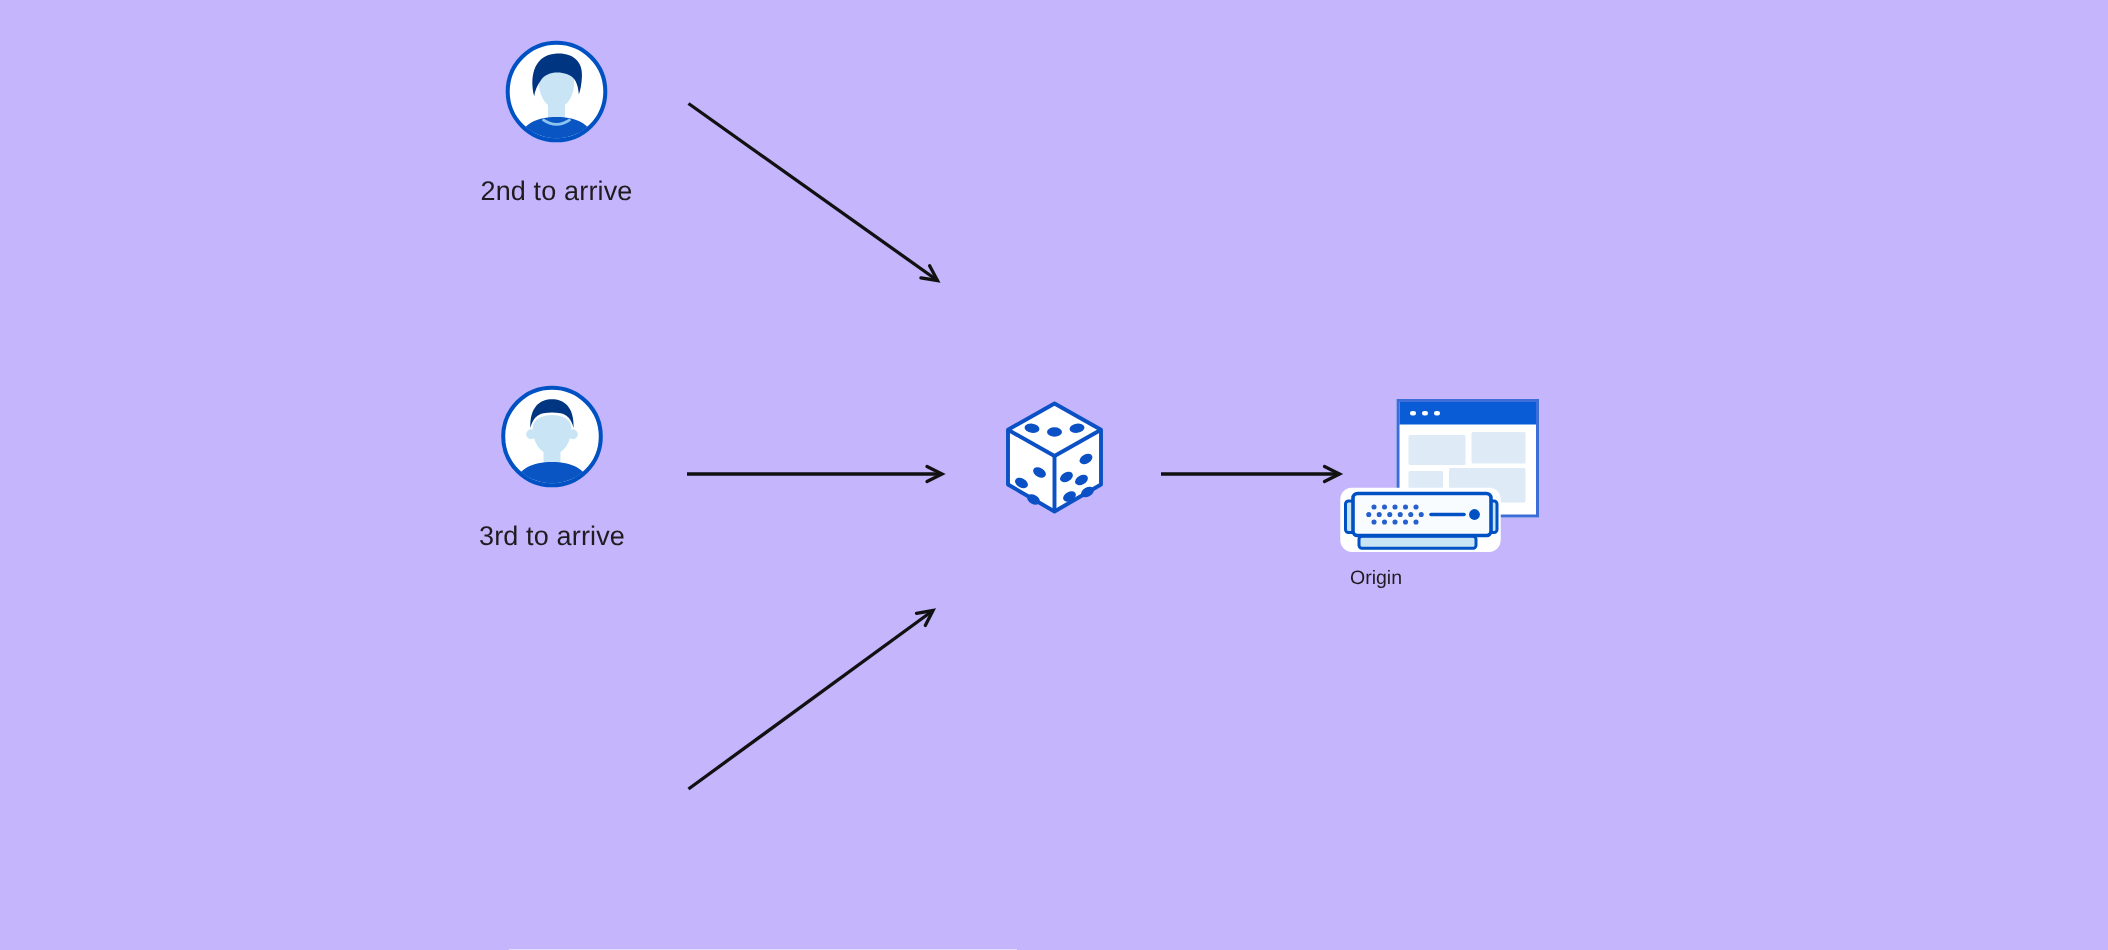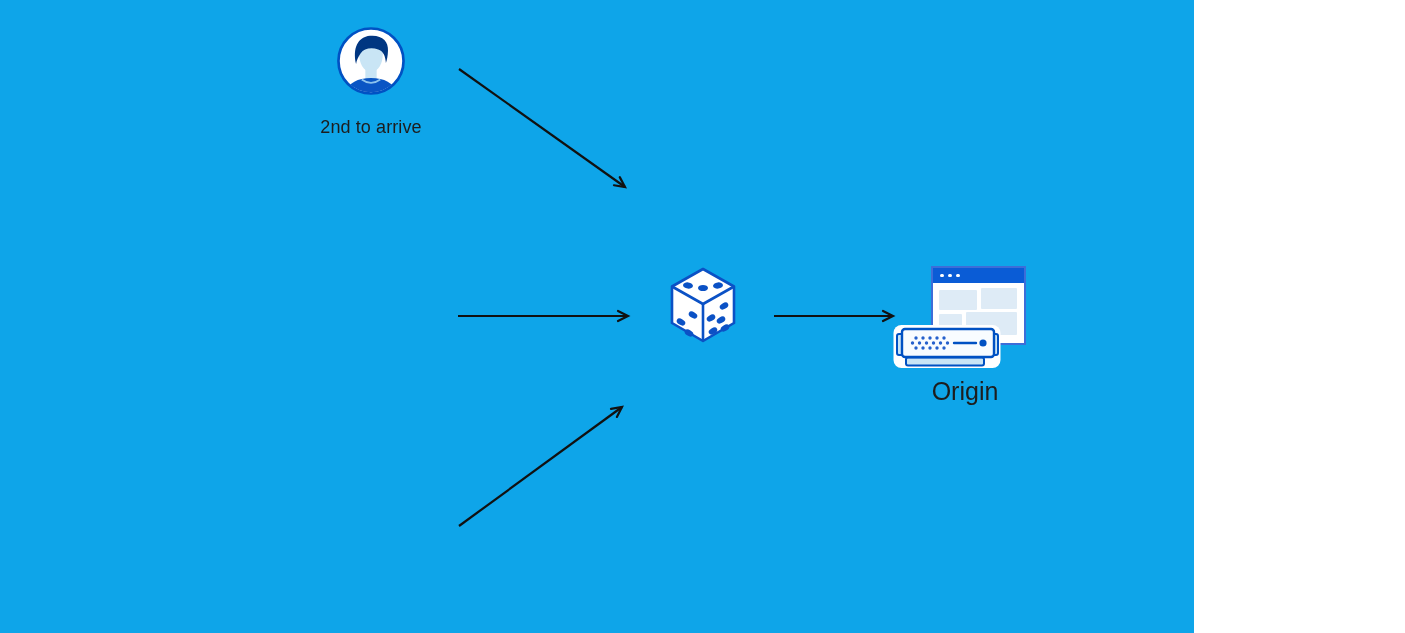--- a/index.html
+++ b/index.html
@@ -1,37 +1,37 @@
 <!DOCTYPE html>
 <html><head>
 <meta charset="utf-8">
 <style>
   html,body{margin:0;padding:0;background:#ffffff;}
   .canvas{
-    position:relative;width:1194px;height:633px;background:#0ea5e9;overflow:hidden;
+    position:relative;width:1405px;height:633px;background:#c4b5fd;overflow:hidden;
     font-family:"Liberation Sans", sans-serif;color:#1d1d1d;
   }
   .arrows{position:absolute;left:0;top:0;z-index:0;}
   .person{position:absolute;width:160px;display:flex;flex-direction:column;align-items:center;}
   .person .label{margin-top:21px;font-size:18px;letter-spacing:.1px;color:#1d1d1d;white-space:nowrap;}
   .dice-wrap{position:absolute;left:666px;top:264px;width:75px;height:85px;}
   
   .window{position:absolute;left:931px;top:266px;width:95px;height:79px;background:#ffffff;
           border:2px solid #3d6dd8;box-sizing:border-box;z-index:1;}
   .titlebar{height:15px;background:#0a5cd6;display:flex;align-items:center;padding-left:7px;gap:4.5px;}
   .tb-dot{width:3.5px;height:3.5px;border-radius:50%;background:#ffffff;}
   .win-content{position:relative;width:100%;height:calc(100% - 15px);}
   .blk{position:absolute;background:#deebf6;border-radius:1px;}
   .blk-a{left:6px;top:7px;width:38px;height:20px;}
   .blk-b{left:48px;top:5px;width:36px;height:21px;}
   .blk-c{left:6px;top:31px;width:23px;height:13px;}
   .blk-d{left:33px;top:29px;width:51px;height:23px;}
   .server-wrap{position:absolute;left:893px;top:325px;width:110px;height:45px;z-index:2;}
-  .origin-label{position:absolute;left:900px;top:377px;width:130px;text-align:center;
-                font-size:25px;color:#1d1d1d;}
+  .origin-label{position:absolute;left:900px;top:377px;width:130px;
+                font-size:13px;color:#1d1d1d;}
 </style>
 </head>
 <body>
 
 <div class="canvas">
 
   <svg class="arrows" width="1405" height="633">
     <defs>
       <marker id="ah" markerUnits="userSpaceOnUse" markerWidth="18" markerHeight="18" refX="13.5" refY="9" orient="auto">
         <path d="M3.5,4 L13.5,9 L3.5,14" fill="none" stroke="#111111" stroke-width="2.2" stroke-linecap="round"></path>
@@ -55,20 +55,39 @@
         <rect x="28.5" y="41" width="11" height="11" fill="#C9E5F5"></rect>
         <path d="M9,68 C10,56 20,50.5 34,50.5 C48,50.5 58,56 59,68 Z" fill="#0A55C4"></path>
         <path d="M25,52 Q34,58.5 43,52" stroke="#8CC2EE" stroke-width="1.8" fill="none"></path>
         <path d="M22.5,27 C23,16.5 45,16.5 45.5,27 C45.5,36 41.5,44.5 34,44.5 C26.5,44.5 22.5,36 22.5,27 Z" fill="#C9E5F5"></path>
         <path d="M19.5,37 C16,22 21,10.5 33,9.5 C45,8.5 51,15 50.5,24 C50.3,29 49.5,33 48.5,36 C48,29 46,24.5 41,22.8 C34,20.5 27,22 24,26.5 C21.5,30 20,33.5 19.5,37 Z" fill="#003681"></path>
       </g>
     </svg>
     <div class="label">2nd to arrive</div>
   </div>
 
+  <div class="person" style="left:288px;top:256px;">
+    <svg width="70" height="70" viewBox="0 0 68 68">
+      <defs>
+          <clipPath id="clipAv2">
+            <circle cx="34" cy="34" r="30.4"></circle>
+          </clipPath>
+        </defs>
+      <circle cx="34" cy="34" r="31.6" fill="#ffffff" stroke="#0051C3" stroke-width="2.6"></circle>
+      <g clip-path="url(#clipAv2)">
+        <rect x="28.5" y="42" width="11" height="10" fill="#C9E5F5"></rect>
+        <path d="M9,68 C10,56 20,50.5 34,50.5 C48,50.5 58,56 59,68 Z" fill="#0A55C4"></path>
+        <circle cx="20.5" cy="32.5" r="3.2" fill="#C9E5F5"></circle>
+        <circle cx="47.5" cy="32.5" r="3.2" fill="#C9E5F5"></circle>
+        <path d="M21.5,28 C22,17.5 46,17.5 46.5,28 C46.5,37.5 42,45.5 34,45.5 C26,45.5 21.5,37.5 21.5,28 Z" fill="#C9E5F5"></path>
+        <path d="M20,28.5 C19.5,14.5 26.5,9.8 34,9.8 C41.5,9.8 48.5,14.5 48,28.5 C46.5,22.5 43.5,19.8 39.5,19 C35.8,18.3 32.2,18.3 28.5,19 C24.5,19.8 21.5,22.5 20,28.5 Z" fill="#003681"></path>
+      </g>
+    </svg>
+    <div class="label">3rd to arrive</div>
+  </div>
 
 
   <div class="dice-wrap">
     <svg width="75" height="85" viewBox="0 0 75 85">
       <g stroke="#0B51C5" stroke-width="2.6" stroke-linejoin="round" fill="#ffffff">
         <path d="M37,5 L68,22.5 L68,59 L37,77 L6,59 L6,22.5 Z"></path>
         <path d="M6,22.5 L37,40 L68,22.5" fill="none"></path>
         <path d="M37,40 L37,77" fill="none"></path>
       </g>
       <g fill="#0B51C5">

